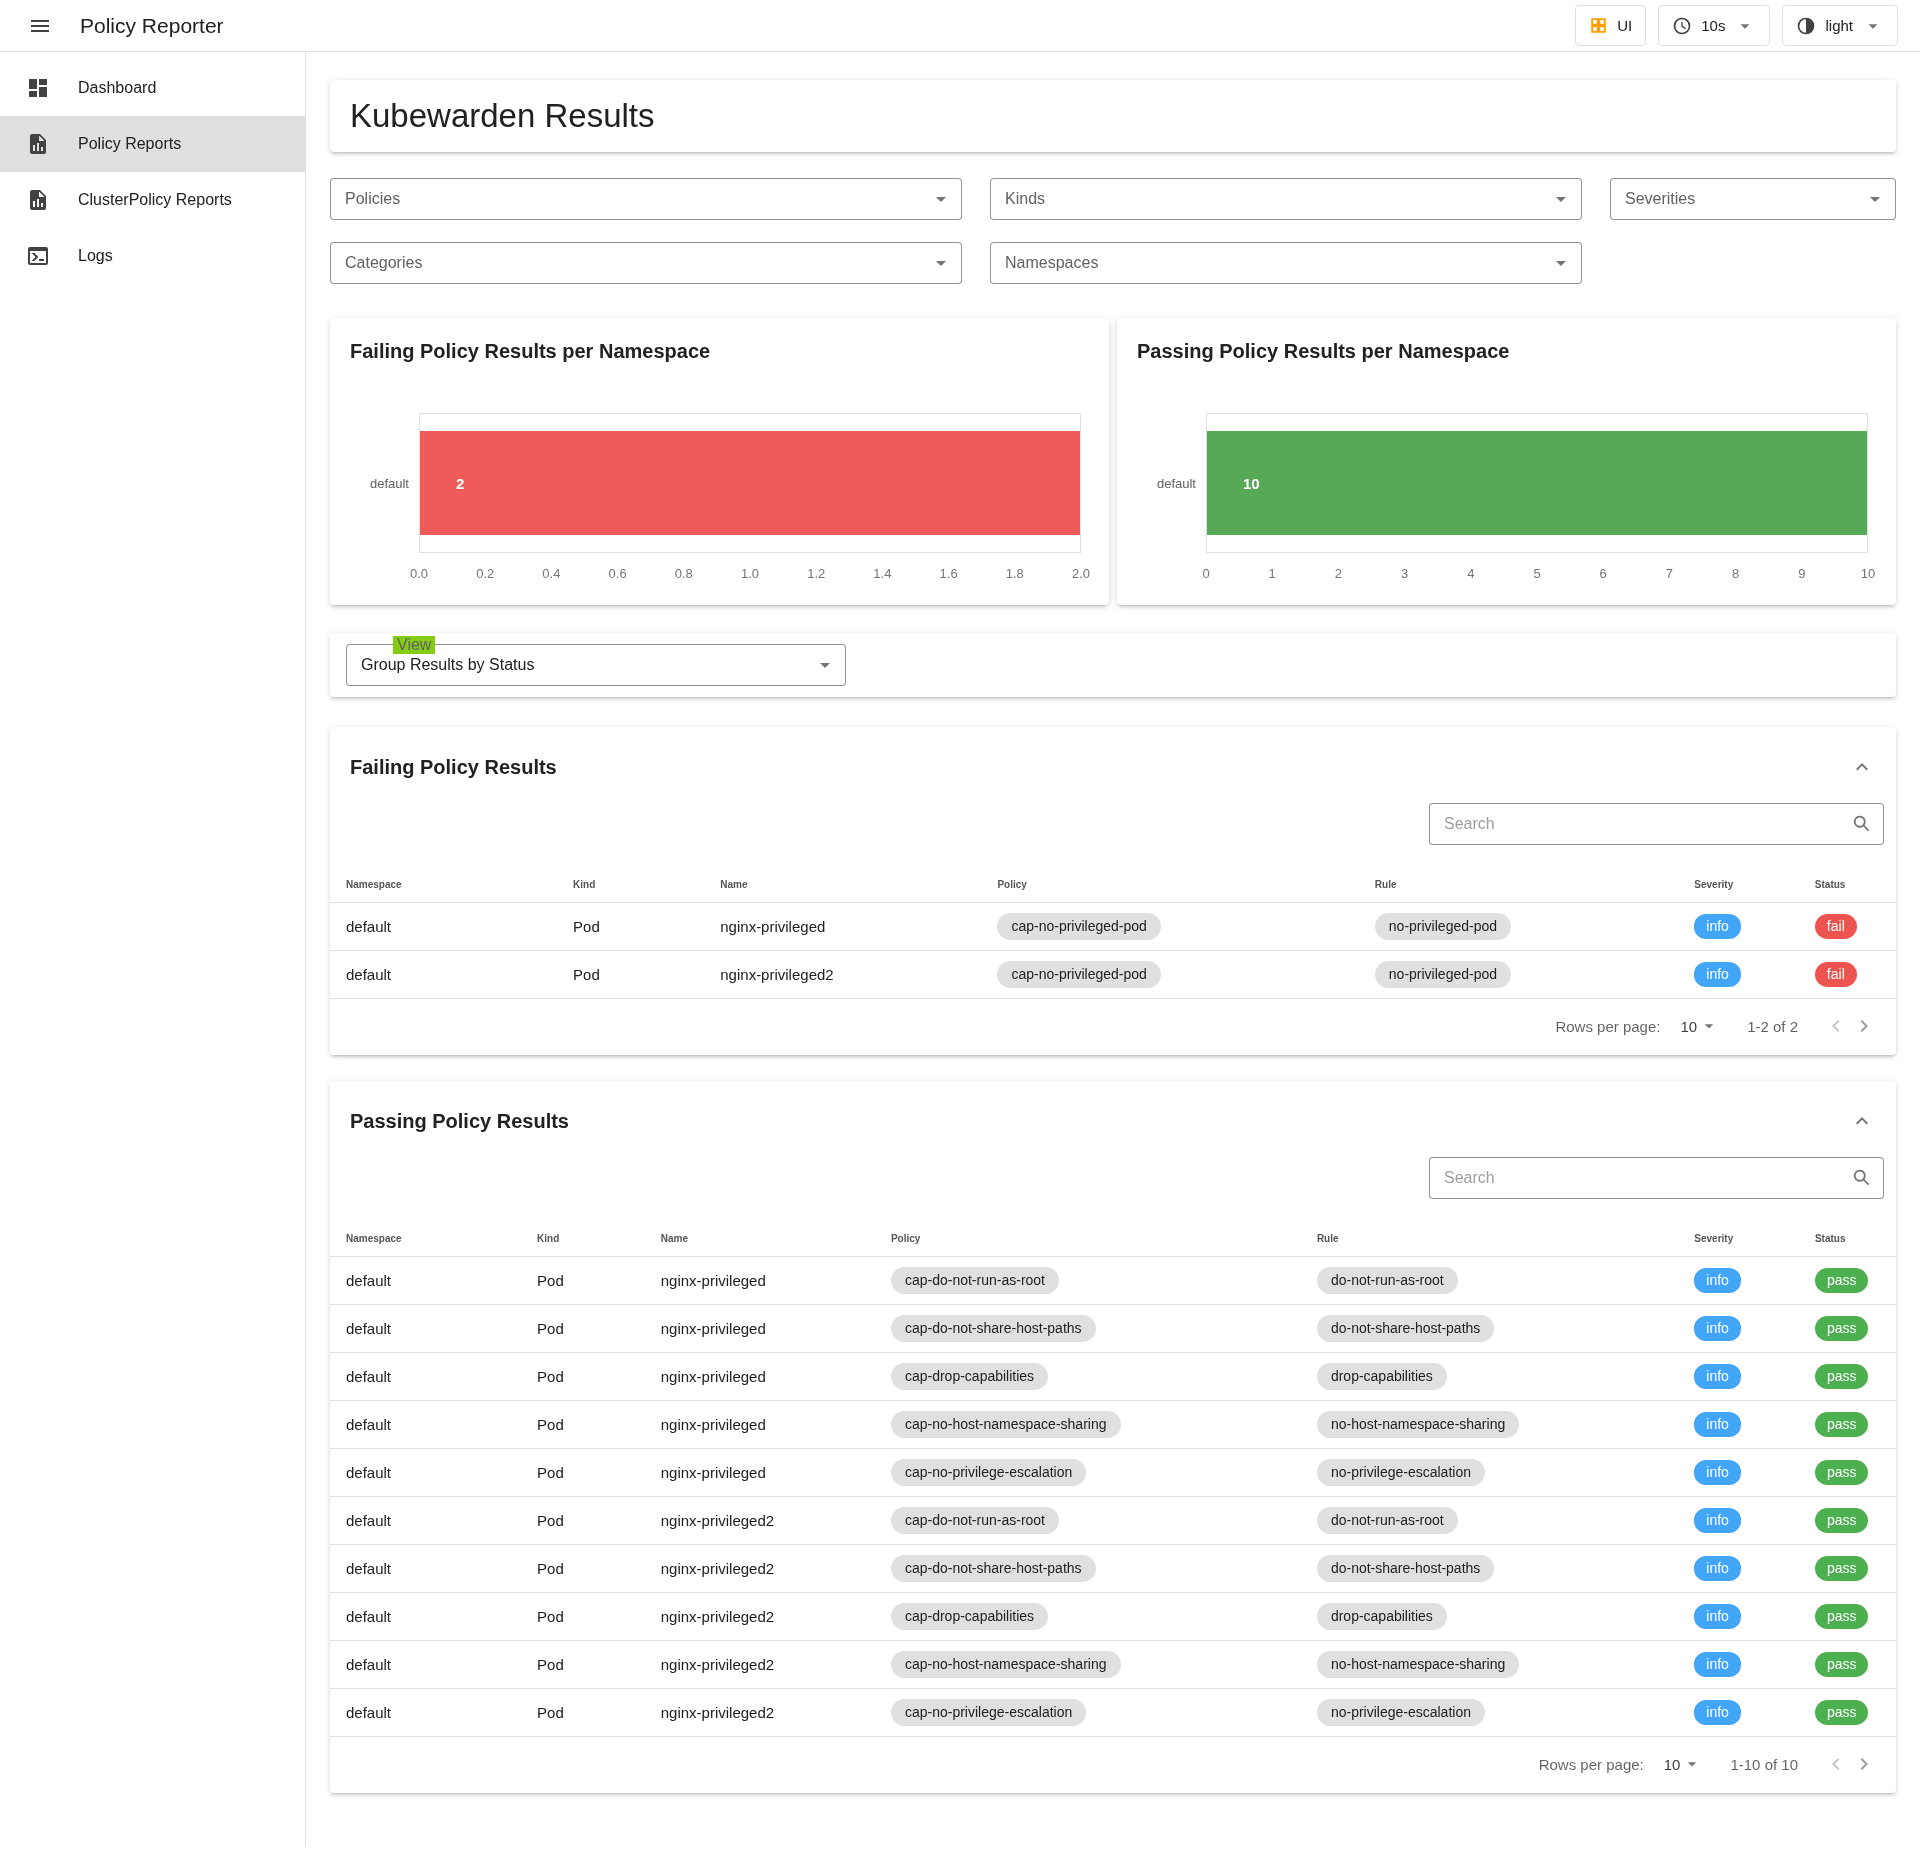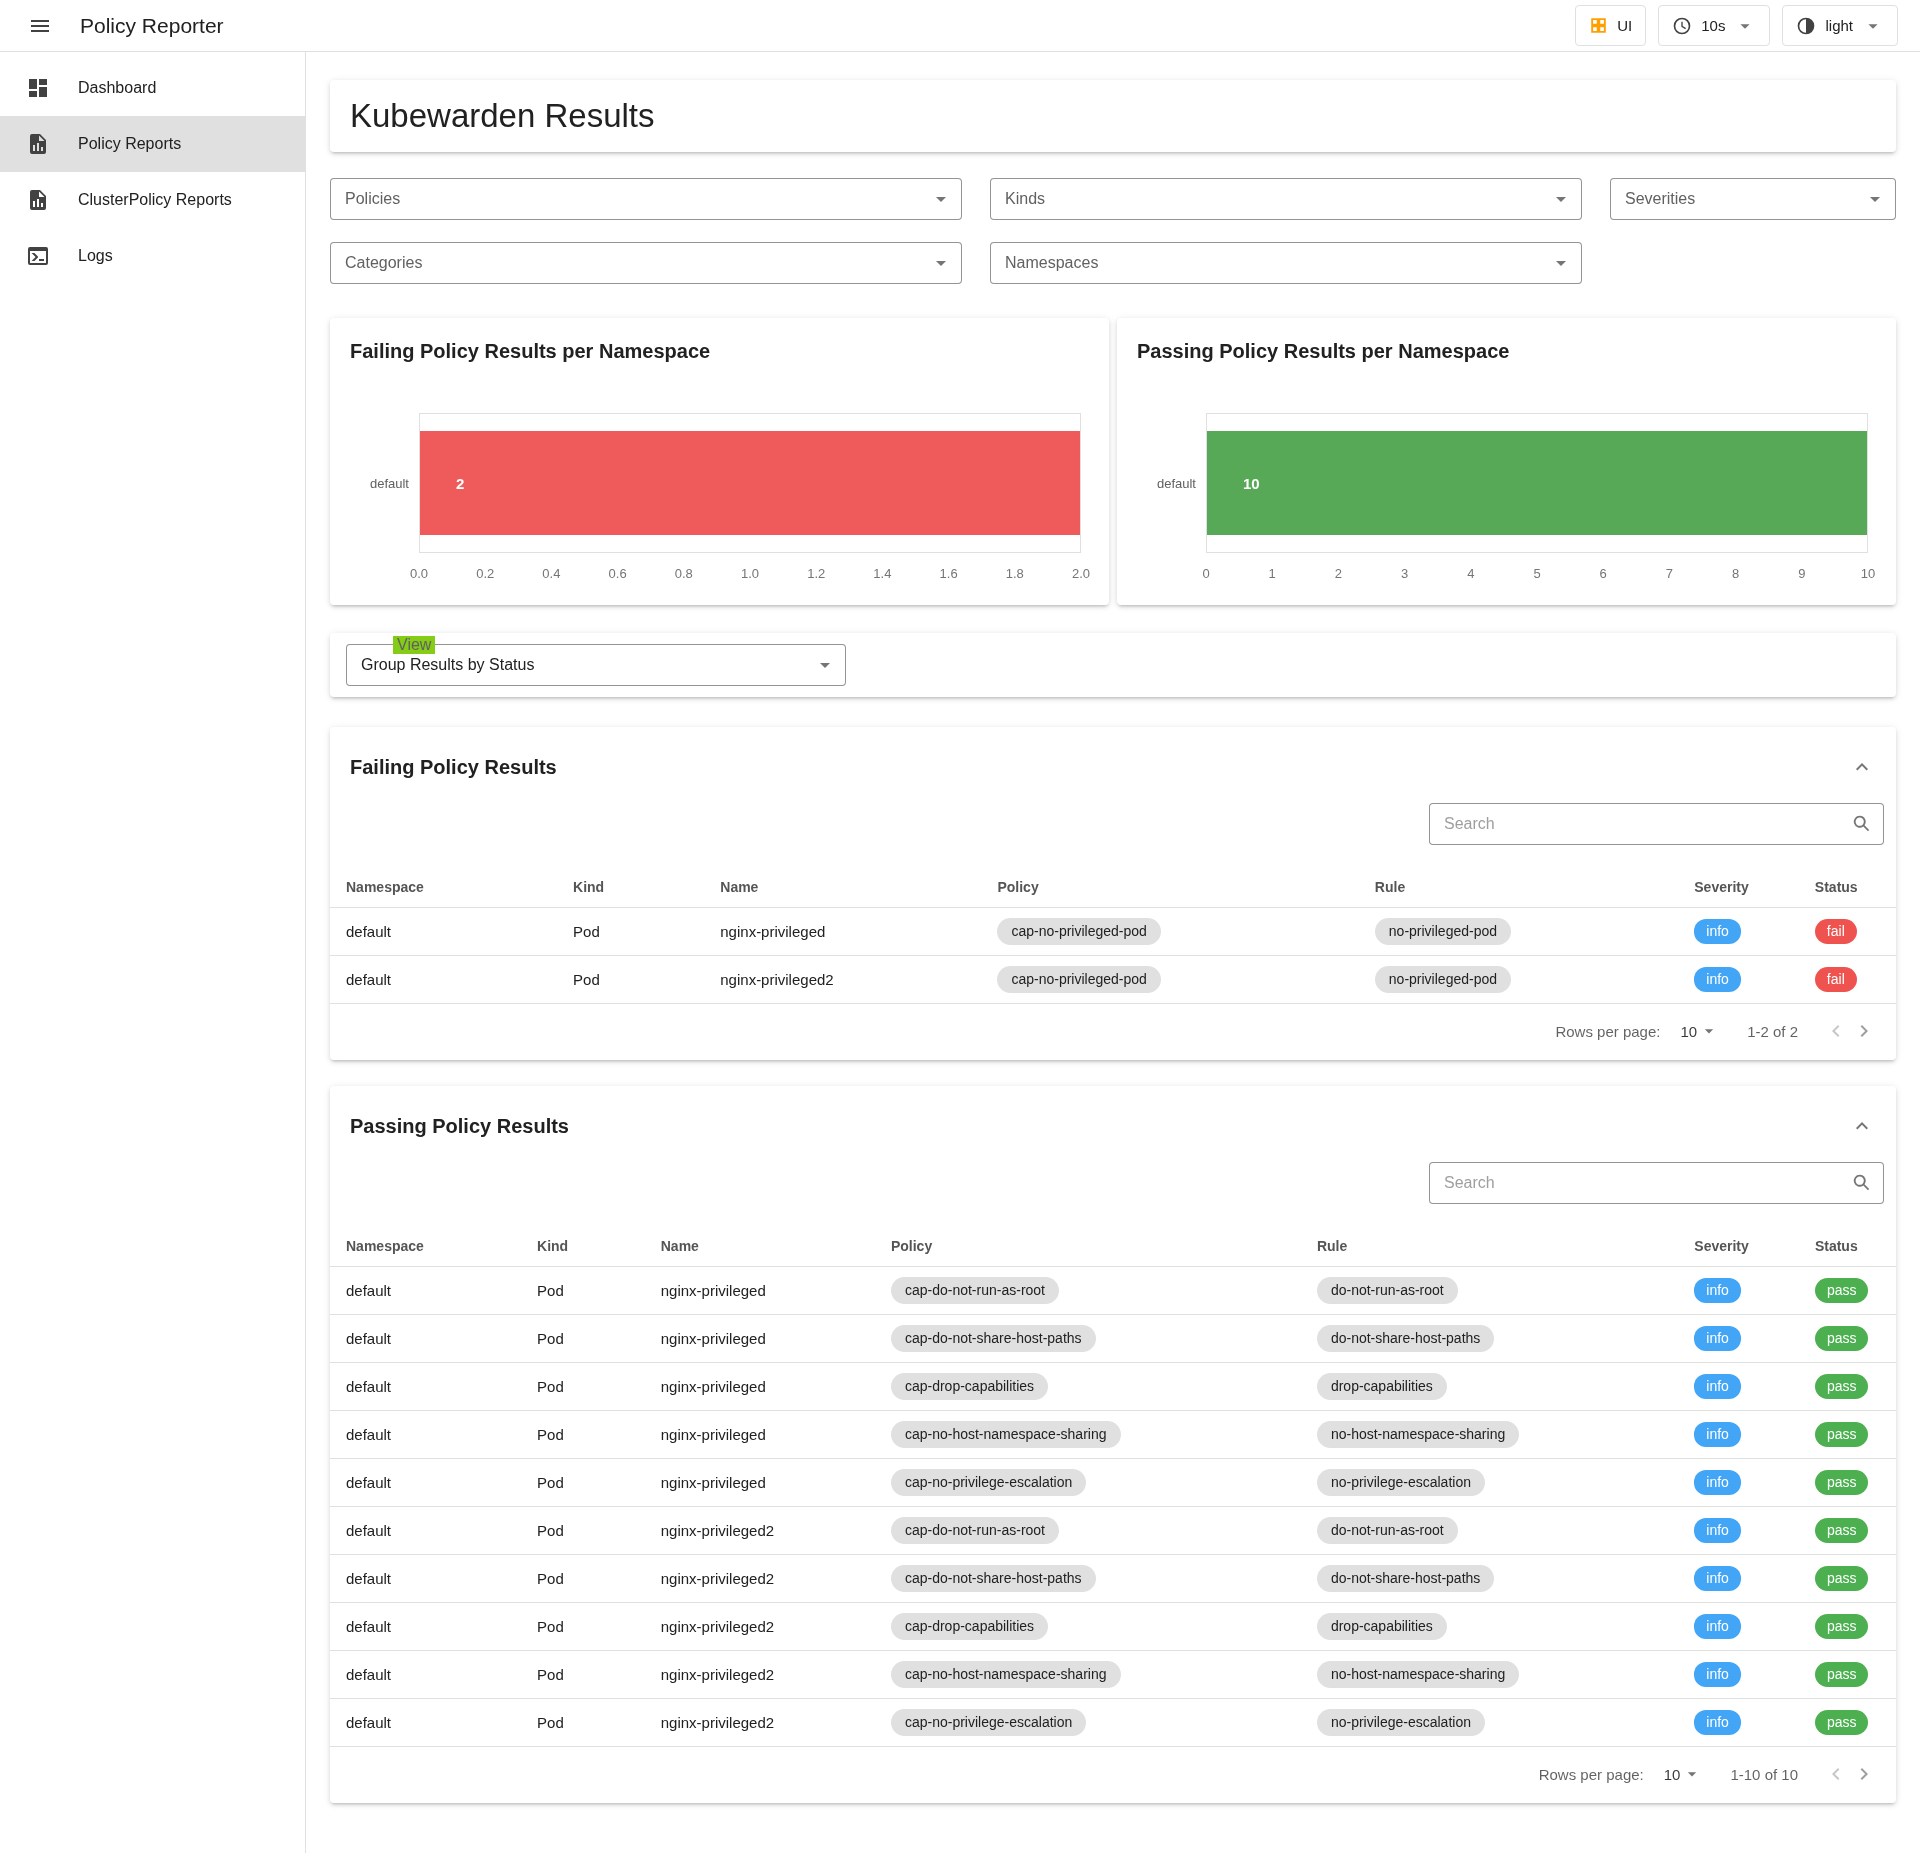--- a/index.html
+++ b/index.html
@@ -114,21 +114,21 @@
   }
   .search-field input {
     border:none; outline:none; width:100%; font-size:16px;
     font-family:inherit; color:#212121; background:transparent;
   }
   .search-field input::placeholder { color:#9e9e9e; }
   .search-icon { position:absolute; right:10px; top:9px; }
 
   table.results { width:100%; border-collapse:collapse; table-layout:fixed; }
   .results th {
-    text-align:left; font-size:14px; font-weight:700; color:#555;
+    text-align:left; font-size:10px; font-weight:700; color:#555;
     padding:12px 16px; border-bottom:1px solid #e0e0e0; white-space:nowrap;
   }
   .results td {
     padding:10px 16px; font-size:15px; color:#212121;
     border-bottom:1px solid #e0e0e0; white-space:nowrap; overflow:hidden;
   }
   .chip {
     display:inline-block; background:#e0e0e0; color:#212121;
     border-radius:15px; padding:5px 14px; font-size:14px; line-height:17px;
   }

